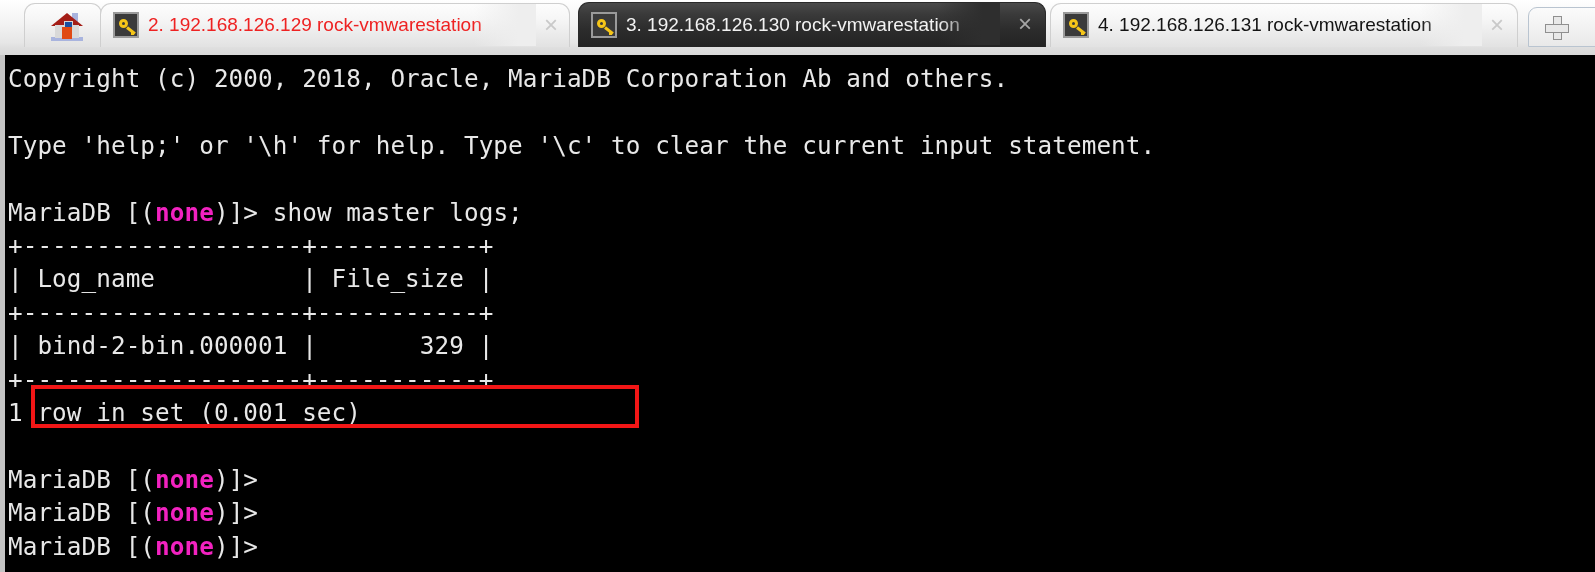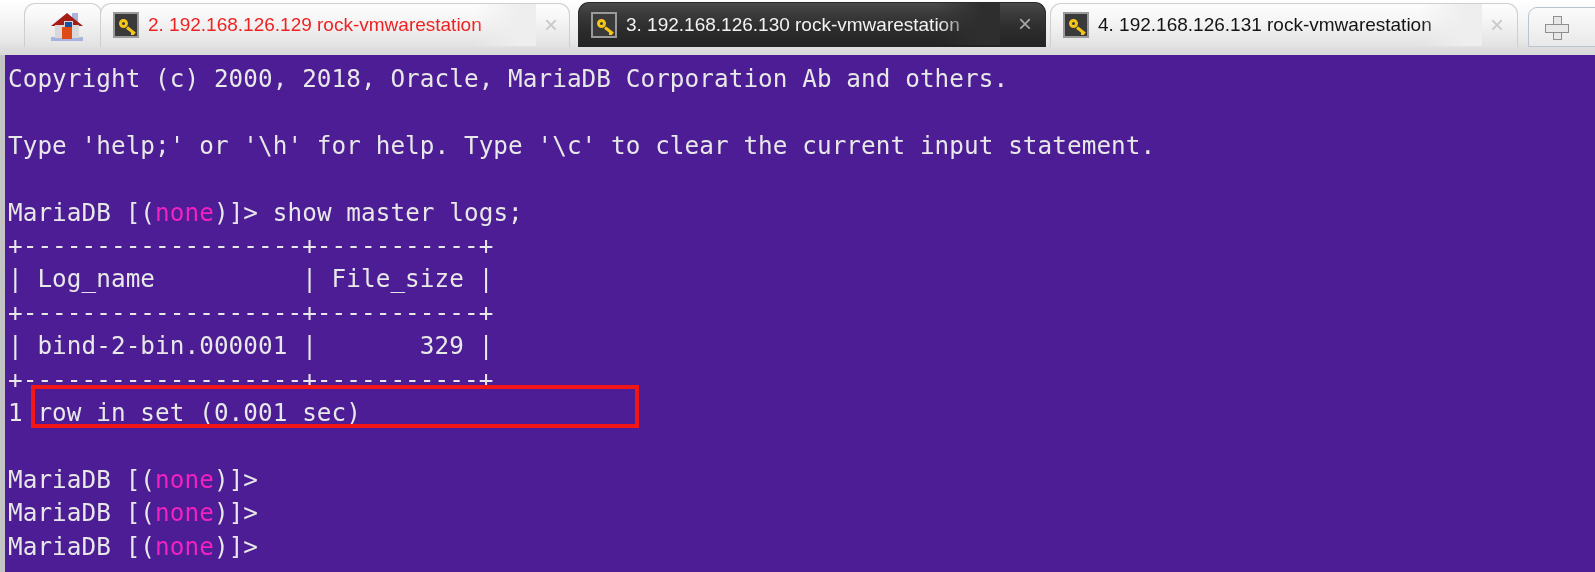--- a/index.html
+++ b/index.html
@@ -191,21 +191,21 @@
     border: 1px solid #8f8f8f;
     box-sizing: border-box;
   }
   .plus-icon:before { left: 8px; top: 0; width: 9px; height: 24px; }
   .plus-icon:after  { left: 0; top: 8px; width: 24px; height: 9px; }
 
   
   #terminal {
     position: absolute; left: 0; top: 55px;
     width: 1595px; height: 517px;
-    background: #4c1d95;
+    background: #000000;
     overflow: hidden;
   }
   #scroll-gutter {
     position: absolute; left: 0; top: 0;
     width: 5px; height: 517px;
     background: #d5d5d5;
   }
   #scroll-thumb {
     position: absolute; left: 0; top: 0;
     width: 5px; height: 517px;
@@ -213,21 +213,21 @@
   }
   #term-text {
     position: absolute; left: 8px; top: 7px;
     font-family: "DejaVu Sans Mono", monospace;
     font-size: 24.3px;
     line-height: 33.4px;
     color: #e8e8e8;
     white-space: pre;
     letter-spacing: 0.08px;
   }
-  .mg { color: #f222c0; }
+  .mg { color: #f222c0; font-weight: bold; }
 
   #highlight-box {
     position: absolute;
     left: 31px; top: 330px;
     width: 608px; height: 43px;
     border: 4px solid #f21616;
     box-sizing: border-box;
   }
 </style>
 </head>

